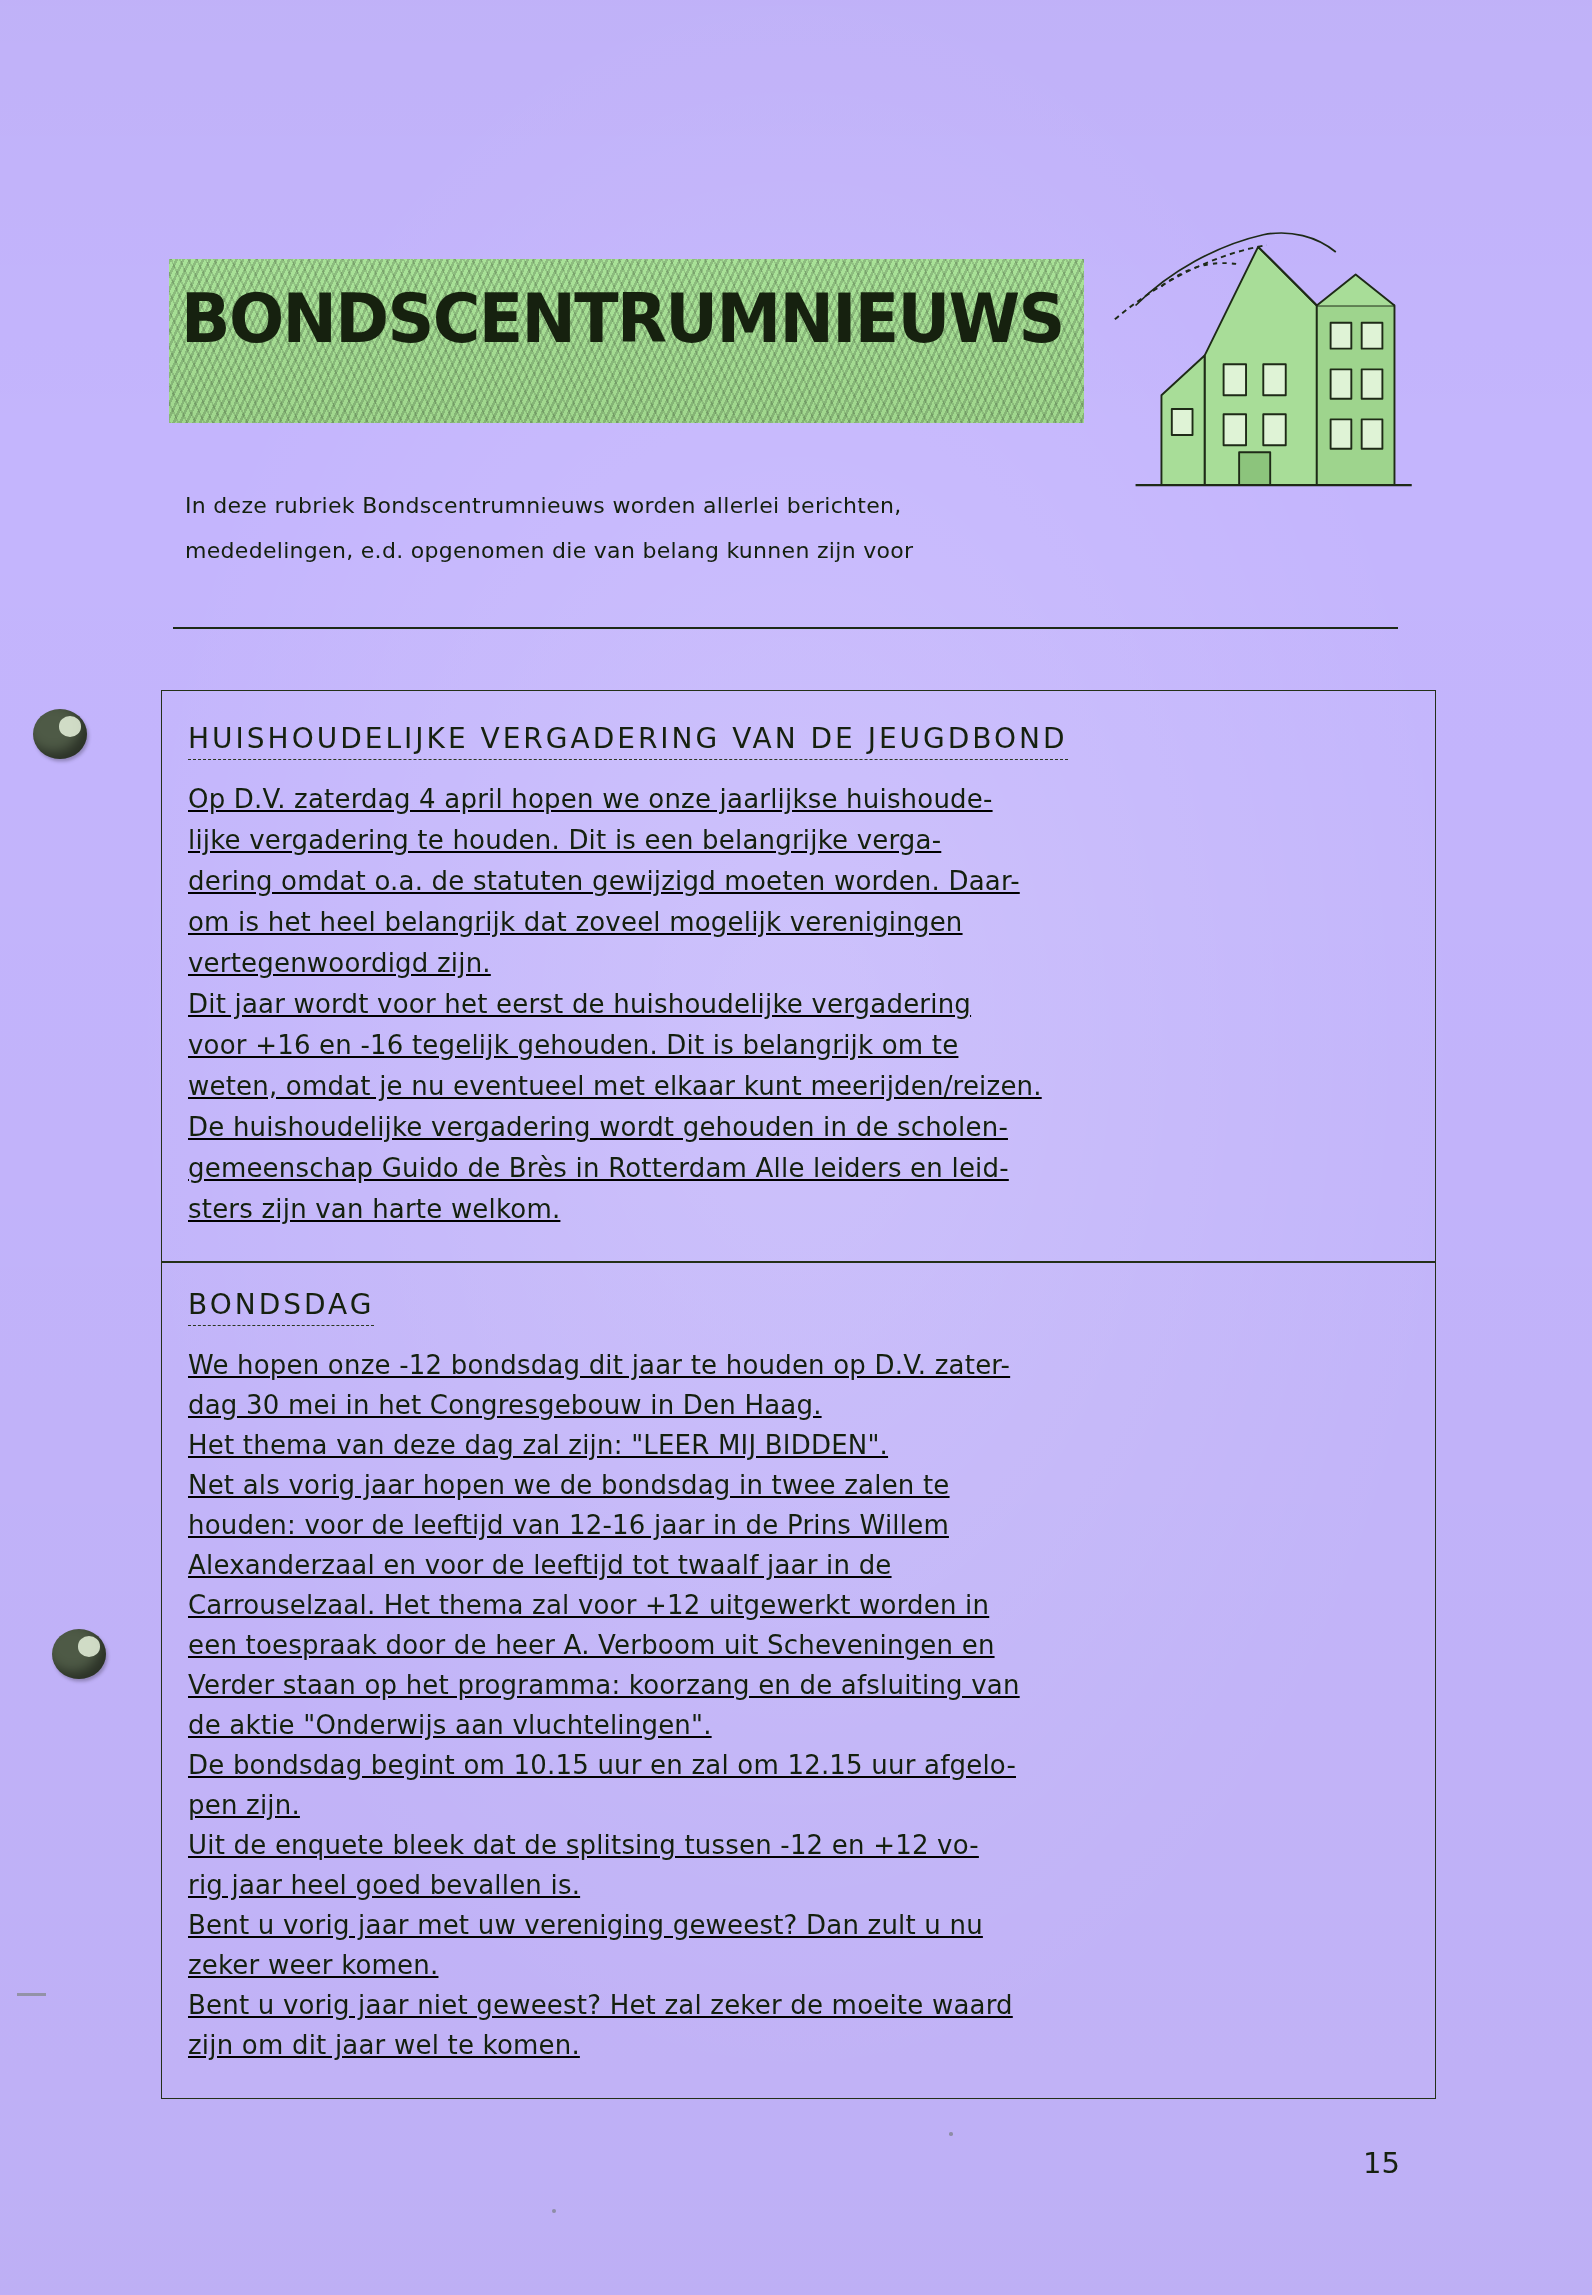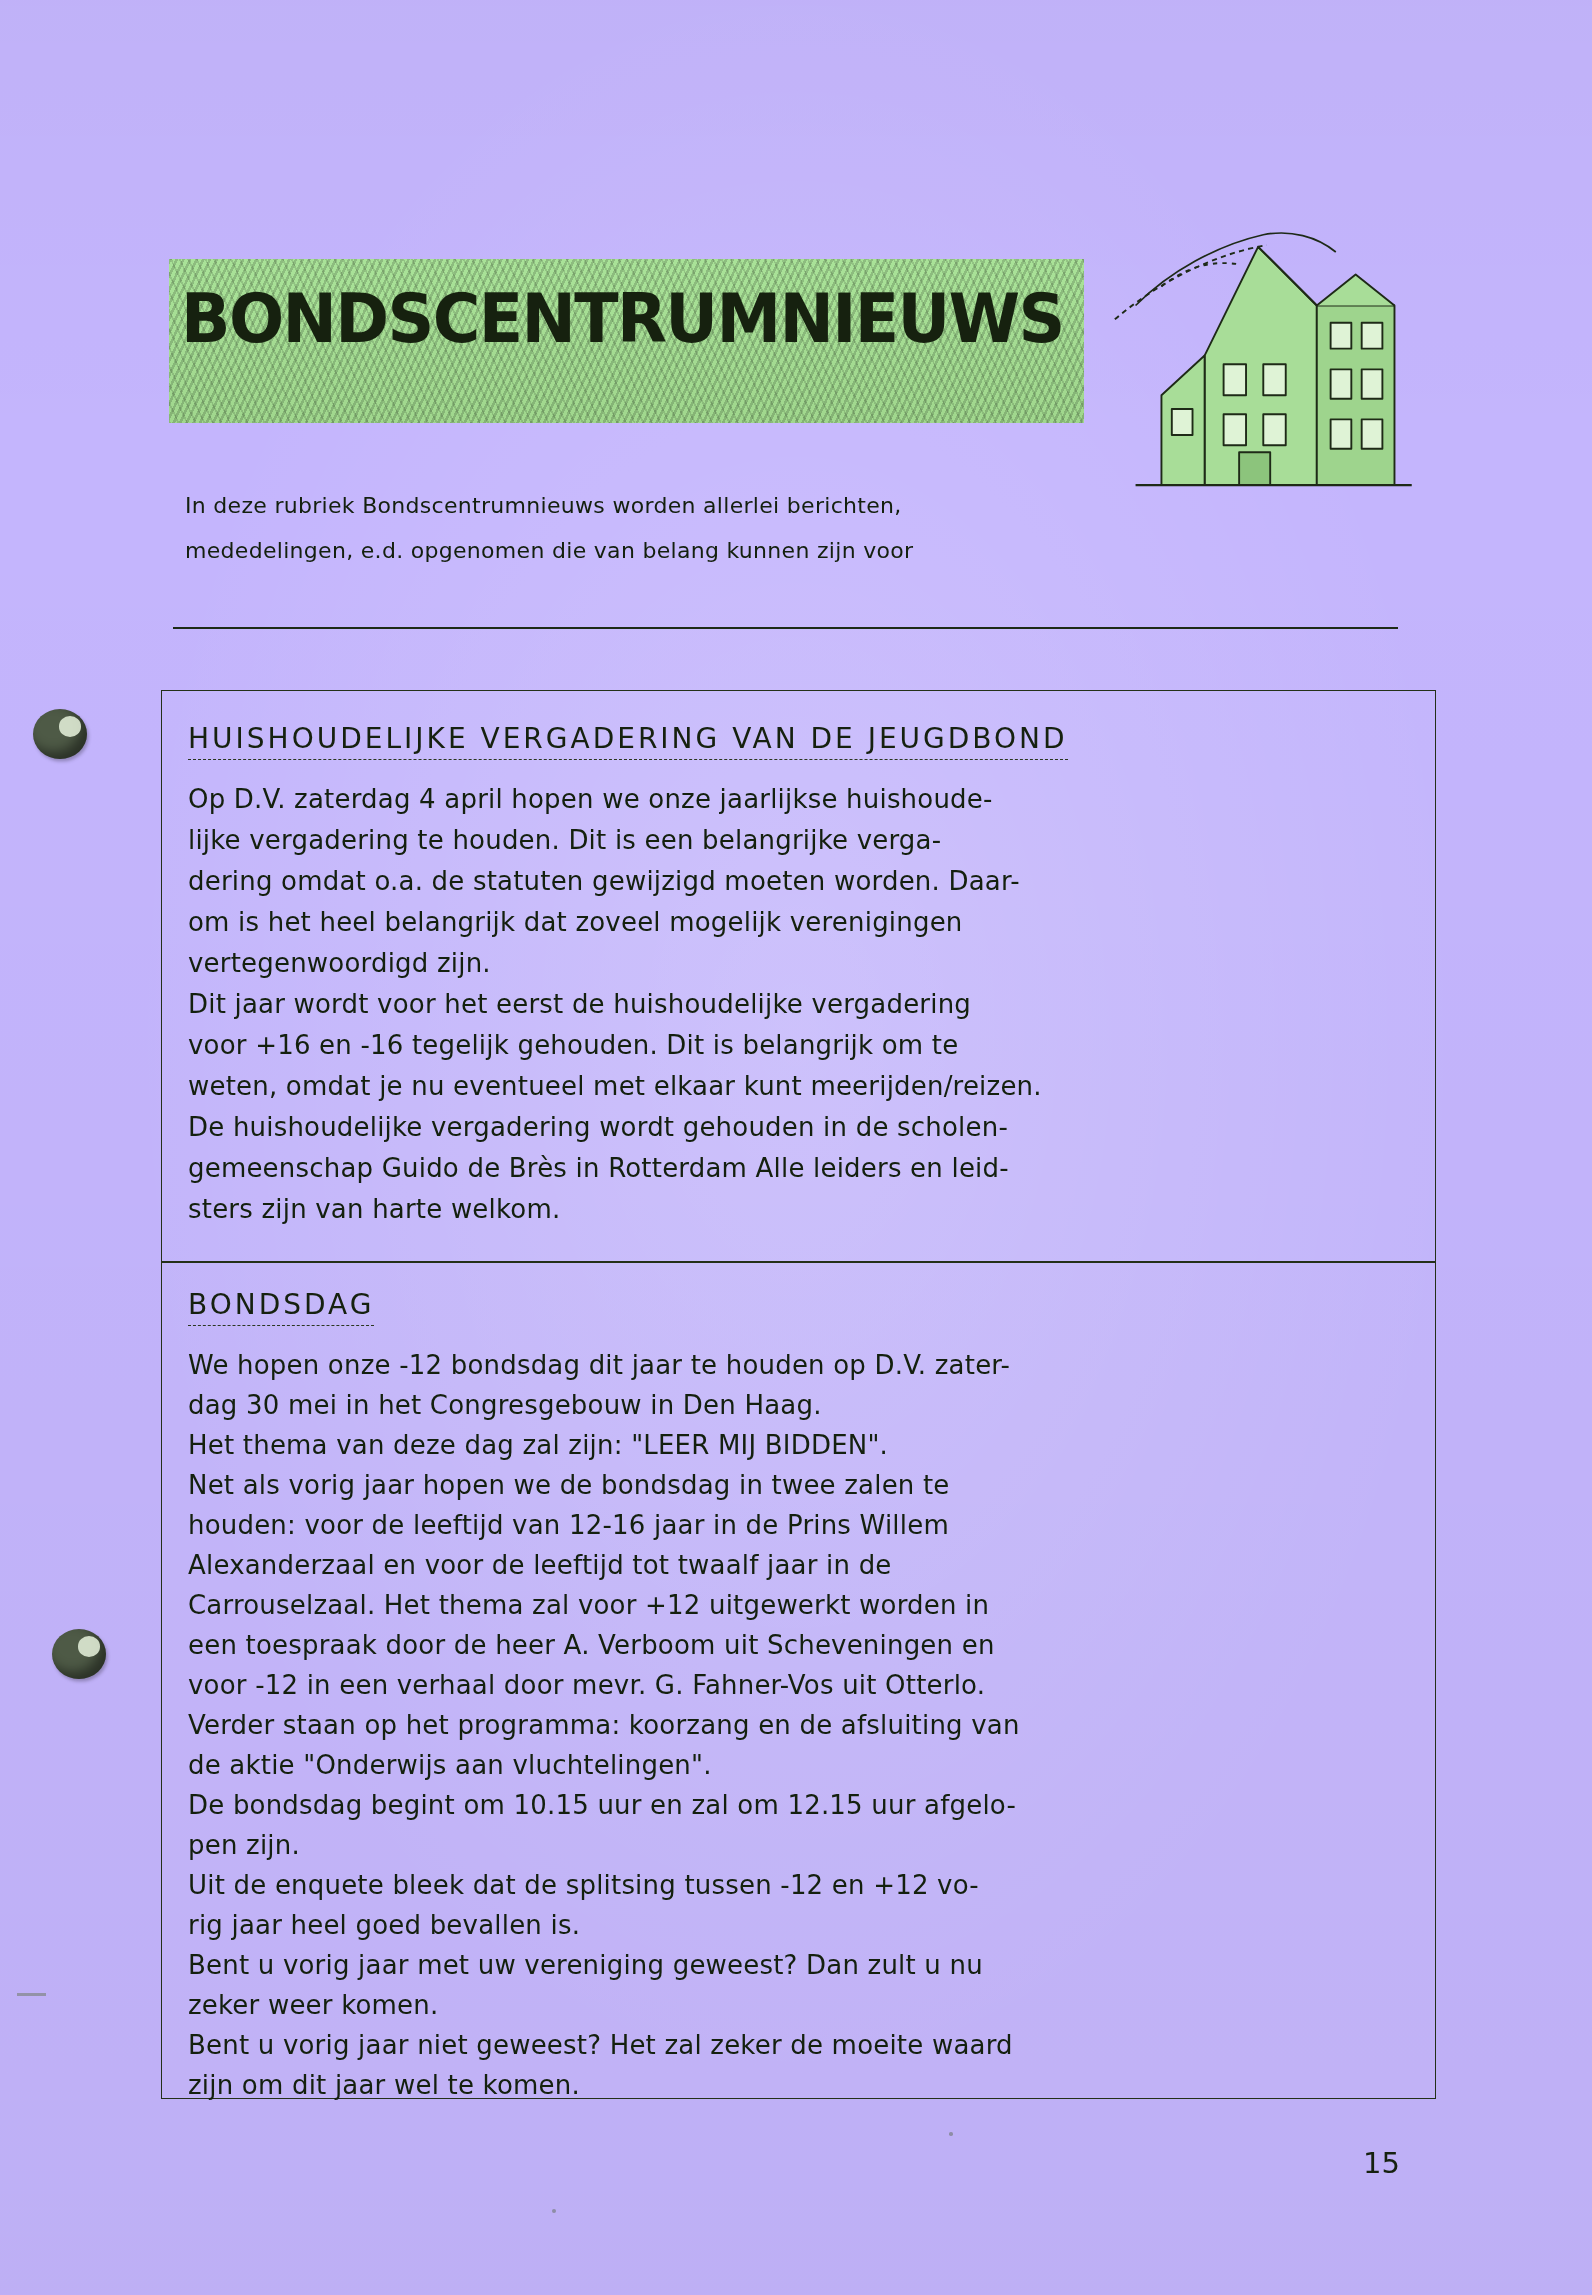--- a/index.html
+++ b/index.html
@@ -144,20 +144,21 @@
     left: 0;
     top: 570px;
     width: 100%;
     height: 1.7px;
     background: #243019;
   }
   .section {
     position: absolute;
     left: 26px;
     right: 36px;
+    text-decoration: underline;
   }
   .sec-title {
     font-size: 28px;
     letter-spacing: 3px;
     color: #16210f;
     border-bottom: 1.7px dashed #2b3720;
     display: inline-block;
     padding-bottom: 3.5px;
     white-space: nowrap;
   }
@@ -270,21 +271,20 @@
       <div class="sec-title">BONDSDAG</div>
       <div class="body-text">
         <span class="ln">We hopen onze -12 bondsdag dit jaar te houden op D.V. zater-</span>
         <span class="ln">dag 30 mei in het Congresgebouw in Den Haag.</span>
         <span class="ln">Het thema van deze dag zal zijn: "LEER MIJ BIDDEN".</span>
         <span class="ln">Net als vorig jaar hopen we de bondsdag in twee zalen te</span>
         <span class="ln">houden: voor de leeftijd van 12-16 jaar in de Prins Willem</span>
         <span class="ln">Alexanderzaal en voor de leeftijd tot twaalf jaar in de</span>
         <span class="ln">Carrouselzaal. Het  thema zal voor +12 uitgewerkt worden in</span>
         <span class="ln">een toespraak door de heer A. Verboom uit Scheveningen en</span>
-        <span class="ln">voor -12 in een verhaal door mevr. G. Fahner-Vos uit Otterlo.</span>
         <span class="ln">Verder staan op het programma: koorzang en de afsluiting van</span>
         <span class="ln">de aktie "Onderwijs aan vluchtelingen".</span>
         <span class="ln">De bondsdag begint om 10.15 uur en zal om 12.15 uur afgelo-</span>
         <span class="ln">pen zijn.</span>
         <span class="ln">Uit de enquete bleek dat de splitsing tussen -12 en +12 vo-</span>
         <span class="ln">rig jaar heel goed bevallen is.</span>
         <span class="ln">Bent u vorig jaar met uw vereniging geweest? Dan zult u nu</span>
         <span class="ln">zeker weer komen.</span>
         <span class="ln">Bent u vorig jaar niet geweest? Het zal zeker de moeite waard</span>
         <span class="ln">zijn om dit jaar wel te komen.</span>

